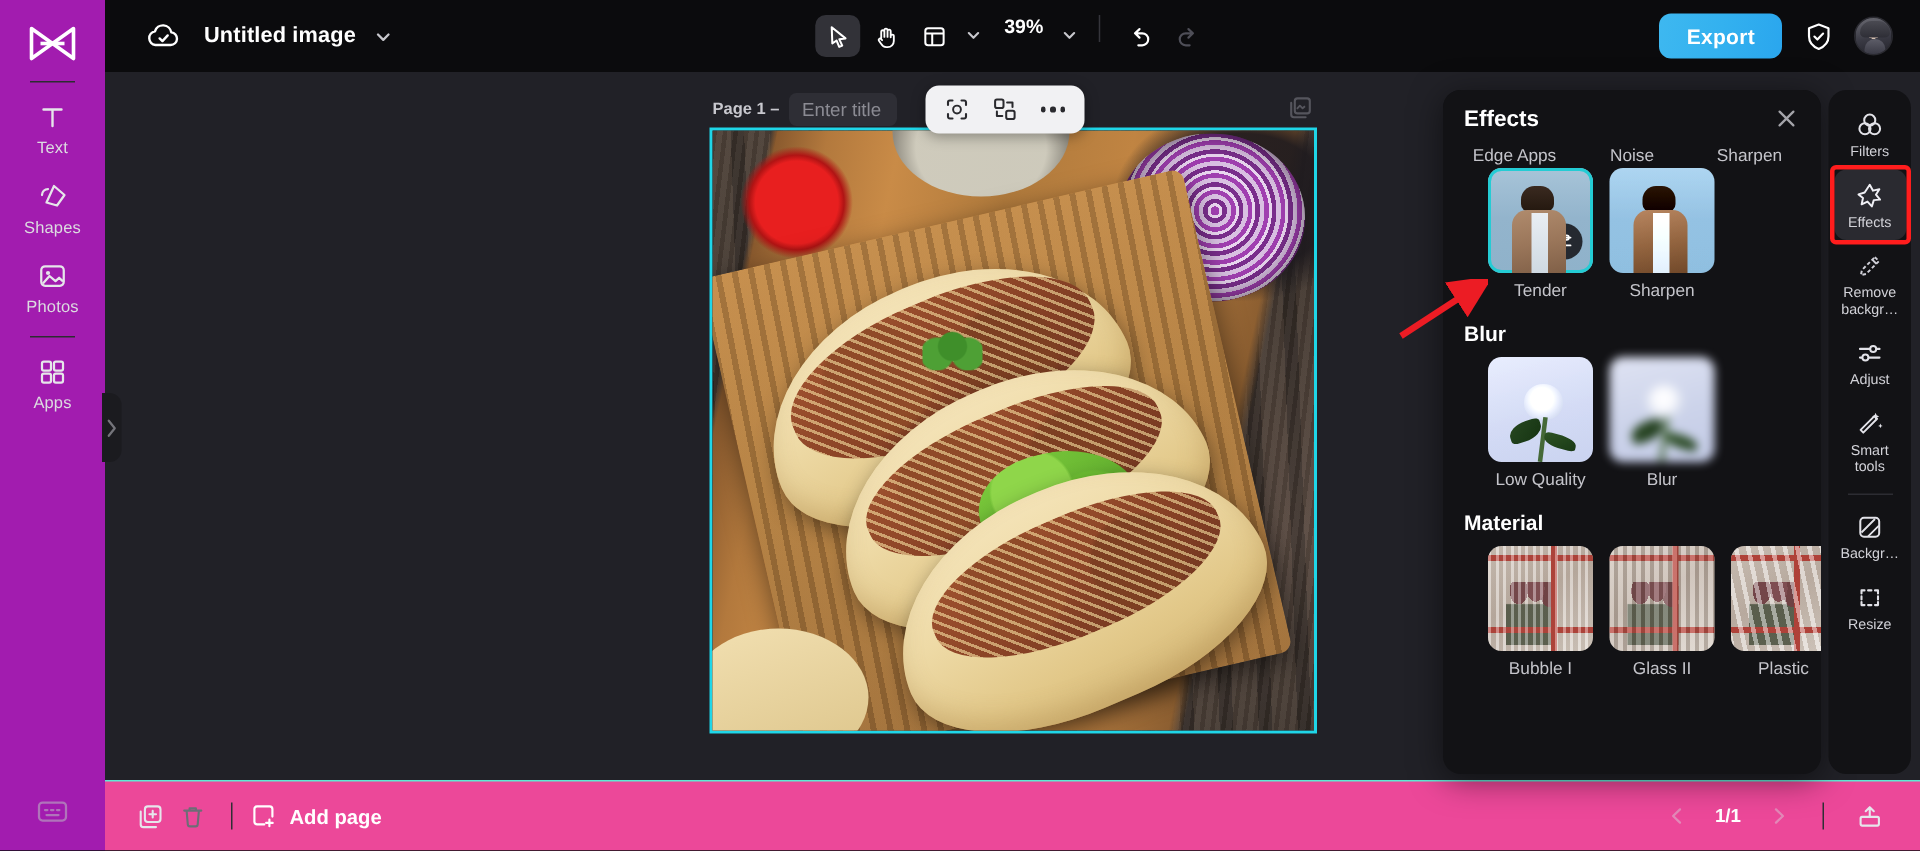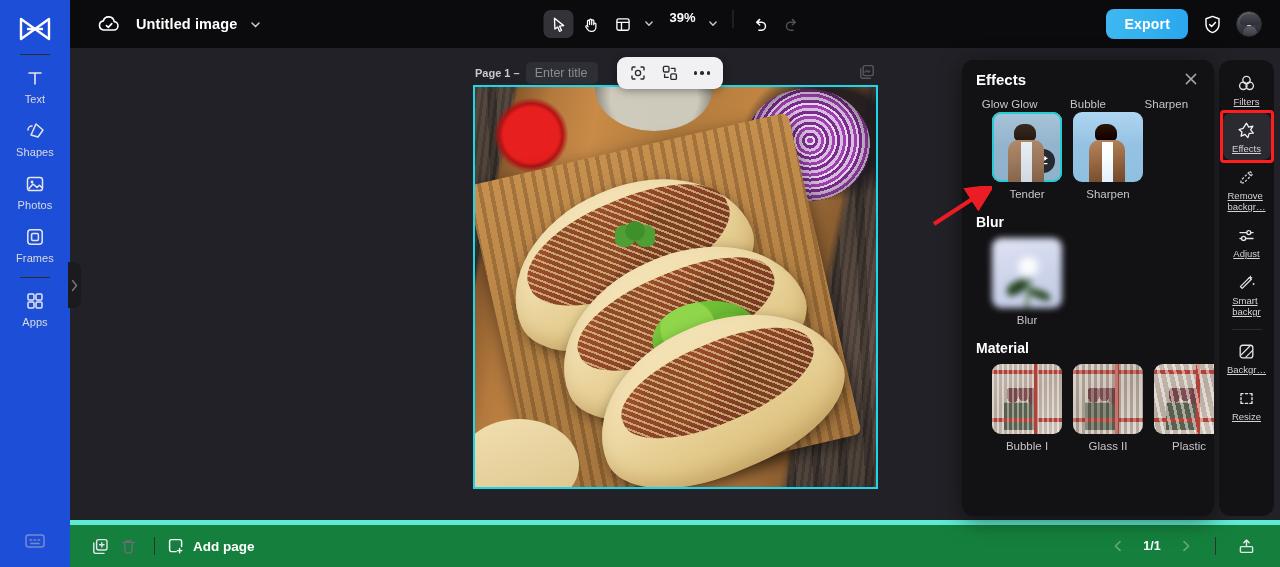--- a/index.html
+++ b/index.html
@@ -8,21 +8,21 @@
     background: #0b0b0d;
     font-family: "Liberation Sans", sans-serif;
     overflow: hidden;
     -webkit-font-smoothing: antialiased;
   }
   .app { position: relative; width: 1280px; height: 567px; background: #0b0b0d; }
 
   
   .sidebar {
     position: absolute; left: 0; top: 0; width: 70px; height: 567px;
-    background: #1d4ed8; display: flex; flex-direction: column; align-items: center;
+    background: #a21caf; display: flex; flex-direction: column; align-items: center;
     z-index: 20;
   }
   .brand-logo { margin-top: 10px; width: 46px; height: 38px; display:flex; align-items:center; justify-content:center; }
   .side-div { width: 30px; height: 1px; background: #2c2c30; margin: 6px 0 4px; }
   .side-item {
     width: 62px; padding: 8px 0 7px; display: flex; flex-direction: column;
     align-items: center; gap: 4px; border-radius: 8px; cursor: pointer;
   }
   .side-item .ic { width: 22px; height: 22px; display:flex; align-items:center; justify-content:center; }
   .side-item .lbl { font-size: 11px; color: #dcdce0; letter-spacing: .1px; }
@@ -282,33 +282,33 @@
     position: absolute; right: 6px; top: 60px; width: 55px; height: 456px;
     background: #121215; border-radius: 12px; z-index: 11;
     display: flex; flex-direction: column; align-items: center; padding-top: 6px;
   }
   .rail-item {
     width: 48px; padding: 7px 0 6px; display:flex; flex-direction:column; align-items:center; gap: 3px;
     border-radius: 8px; cursor: pointer;
   }
   .rail-item.active { background: #2a2a30; }
   .rail-item .ric { width: 20px; height: 20px; display:flex;align-items:center;justify-content:center; }
-  .rail-item .rlbl { font-size: 9.5px; color: #d2d2d8; line-height: 11px; text-align:left;text-decoration:underline; }
+  .rail-item .rlbl { font-size: 9.5px; color: #d2d2d8; line-height: 11px; text-align:center; }
   .rail-div { width: 30px; height: 1px; background: #2c2c32; margin: 6px 0 4px; }
   .red-box {
     position: absolute; left: -3px; top: -3px; right: -3px; bottom: -3px;
     border: 3px solid #ff1d1d; border-radius: 4px; pointer-events: none;
   }
   .rail-wrap { position: relative; }
 
   
   .bottombar {
     position: absolute; left: 70px; right: 0; bottom: 0; height: 47px;
-    background: #15803d; display: flex; align-items: center; padding: 0 16px;
-    border-top: 5px solid #5eead4;
+    background: #ec4899; display: flex; align-items: center; padding: 0 16px;
+    border-top: 1px solid #5eead4;
   }
   .bb-btn { width: 28px; height: 28px; display:flex;align-items:center;justify-content:center;cursor:pointer;border-radius:6px; }
   .bb-div { width:1px; height: 18px; background: #2f2f35; margin: 0 12px; }
   .add-page { display:flex; align-items:center; gap: 8px; cursor: pointer; }
   .add-page .txt { font-size: 13.5px; font-weight: bold; color: #fff; }
   .bb-right { margin-left: auto; display:flex; align-items:center; gap: 4px; padding-right: 4px; }
   .pg-arrow { width: 26px; height: 26px; display:flex;align-items:center;justify-content:center;cursor:pointer; opacity:.45; }
   .pg-count { font-size: 12.5px; font-weight: bold; color: #fff; padding: 0 8px; min-width: 34px; text-align:center; }
 </style>
 </head>
@@ -350,29 +350,20 @@
         <svg width="20" height="20" viewBox="0 0 20 20">
           <rect x="2.5" y="3.5" width="15" height="13" rx="2.6" stroke="#e6e6ea" stroke-width="1.5" fill="none"></rect>
           <circle cx="7" cy="8" r="1.4" fill="#e6e6ea"></circle>
           <path d="M3.6 15 L8 10 L12 13.4 L14.4 11.2 L17 13.6" stroke="#e6e6ea" stroke-width="1.5" fill="none" stroke-linejoin="round"></path>
         </svg>
       </span>
       <span class="lbl">Photos</span>
     </div>
 
 
-    <div class="side-item">
-      <span class="ic">
-        <svg width="20" height="20" viewBox="0 0 20 20">
-          <rect x="2.8" y="2.8" width="14.4" height="14.4" rx="3" stroke="#e6e6ea" stroke-width="1.5" fill="none"></rect>
-          <rect x="6.6" y="6.6" width="6.8" height="6.8" rx="1.2" stroke="#e6e6ea" stroke-width="1.5" fill="none"></rect>
-        </svg>
-      </span>
-      <span class="lbl">Frames</span>
-    </div>
 
 
     <div class="side-div"></div>
 
     <div class="side-item">
       <span class="ic">
         <svg width="20" height="20" viewBox="0 0 20 20">
           <rect x="3" y="3" width="6" height="6" rx="1.2" stroke="#e6e6ea" stroke-width="1.5" fill="none"></rect>
           <rect x="11" y="3" width="6" height="6" rx="1.2" stroke="#e6e6ea" stroke-width="1.5" fill="none"></rect>
           <rect x="3" y="11" width="6" height="6" rx="1.2" stroke="#e6e6ea" stroke-width="1.5" fill="none"></rect>
@@ -526,22 +517,22 @@
       <span class="ep-close">
         <svg width="16" height="16" viewBox="0 0 16 16">
             <path d="M3.4 3.4 L12.6 12.6 M12.6 3.4 L3.4 12.6" stroke="#d6d6dc" stroke-width="1.5" stroke-linecap="round"></path>
           </svg>
       </span>
     </div>
 
     <div class="ep-body">
 
       <div class="cut-row">
-        <span class="cut-lbl">Glow Glow</span>
-        <span class="cut-lbl">Bubble</span>
+        <span class="cut-lbl">Edge Apps</span>
+        <span class="cut-lbl">Noise</span>
         <span class="cut-lbl">Sharpen</span>
       </div>
 
       <div class="thumb-row">
         <div class="thumb-cell">
           <div class="thumb t-person sel">
             <span class="shirt"></span>
             <span class="badge">
               <svg width="14" height="14" viewBox="0 0 14 14">
                 <path d="M2 4.4h9M2 9.6h9" stroke="#fff" stroke-width="1.25" stroke-linecap="round"></path>
@@ -555,20 +546,29 @@
         <div class="thumb-cell">
           <div class="thumb t-person t-sharp">
               <span class="shirt"></span>
             </div>
           <span class="thumb-lbl">Sharpen</span>
         </div>
       </div>
 
       <div class="sec-title">Blur</div>
       <div class="thumb-row">
+        <div class="thumb-cell">
+          <div class="thumb t-rose t-lowq">
+            <span class="petal"></span>
+              <span class="stem"></span>
+              <span class="leaf1"></span>
+              <span class="leaf2"></span>
+          </div>
+          <span class="thumb-lbl">Low Quality</span>
+        </div>
         <div class="thumb-cell">
           <div class="thumb t-rose t-blurred">
             <span class="petal"></span>
               <span class="stem"></span>
               <span class="leaf1"></span>
               <span class="leaf2"></span>
           </div>
           <span class="thumb-lbl">Blur</span>
         </div>
       </div>
@@ -666,21 +666,21 @@
 
     <div class="rail-item">
       <span class="ric">
         <svg width="19" height="19" viewBox="0 0 19 19">
           <path d="M3.4 15.6 L12.6 6.4 L14.4 8.2 L5.2 17.4 Z" stroke="#e2e2e8" stroke-width="1.3" fill="none" stroke-linejoin="round" transform="translate(0,-2)"></path>
           <path d="M13.4 2.2 l.7 1.7 1.7.7 -1.7.7 -.7 1.7 -.7-1.7 -1.7-.7 1.7-.7Z" fill="#e2e2e8"></path>
           <path d="M16.6 9.4 l.45 1.1 1.1.45 -1.1.45 -.45 1.1 -.45-1.1 -1.1-.45 1.1-.45Z" fill="#e2e2e8"></path>
         </svg>
       </span>
       <span class="rlbl" style="white-space:pre-line">Smart
-backgr</span>
+tools</span>
     </div>
 
     <div class="rail-div"></div>
 
     <div class="rail-item">
       <span class="ric">
         <svg width="19" height="19" viewBox="0 0 19 19">
           <rect x="3.2" y="3.2" width="12.6" height="12.6" rx="2.4" stroke="#e2e2e8" stroke-width="1.35" fill="none"></rect>
           <path d="M4 13 L13 4 M8.4 15.6 L15.6 8.4" stroke="#e2e2e8" stroke-width="1.2"></path>
         </svg>

